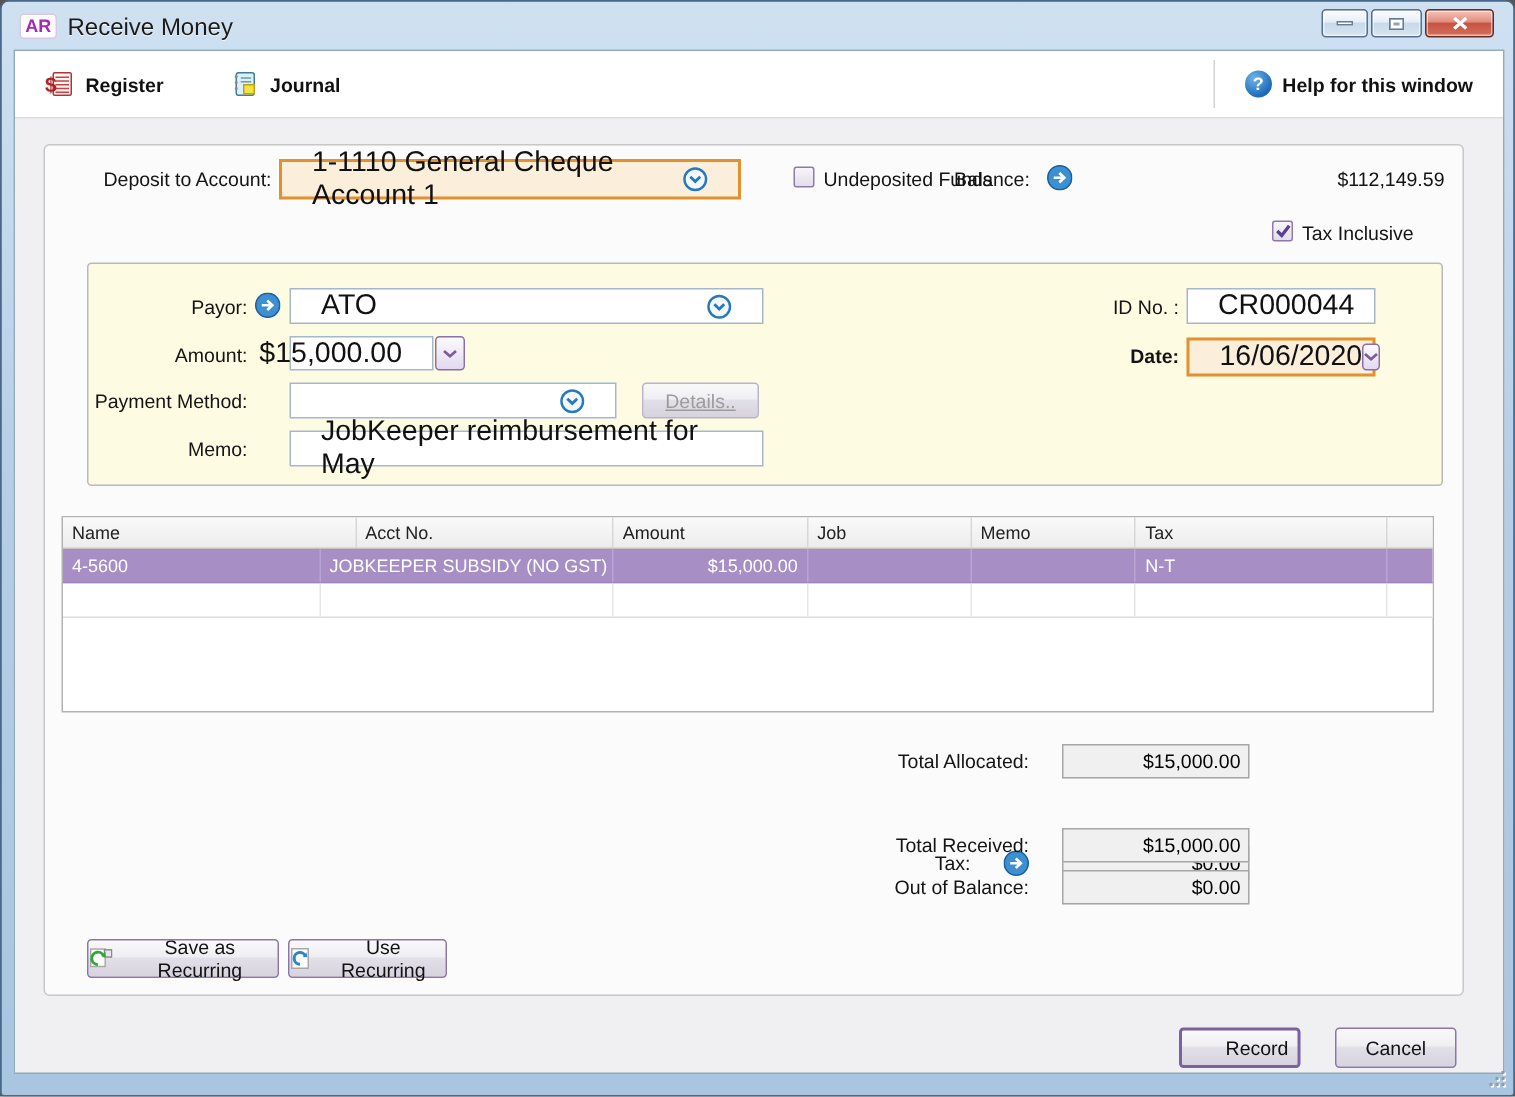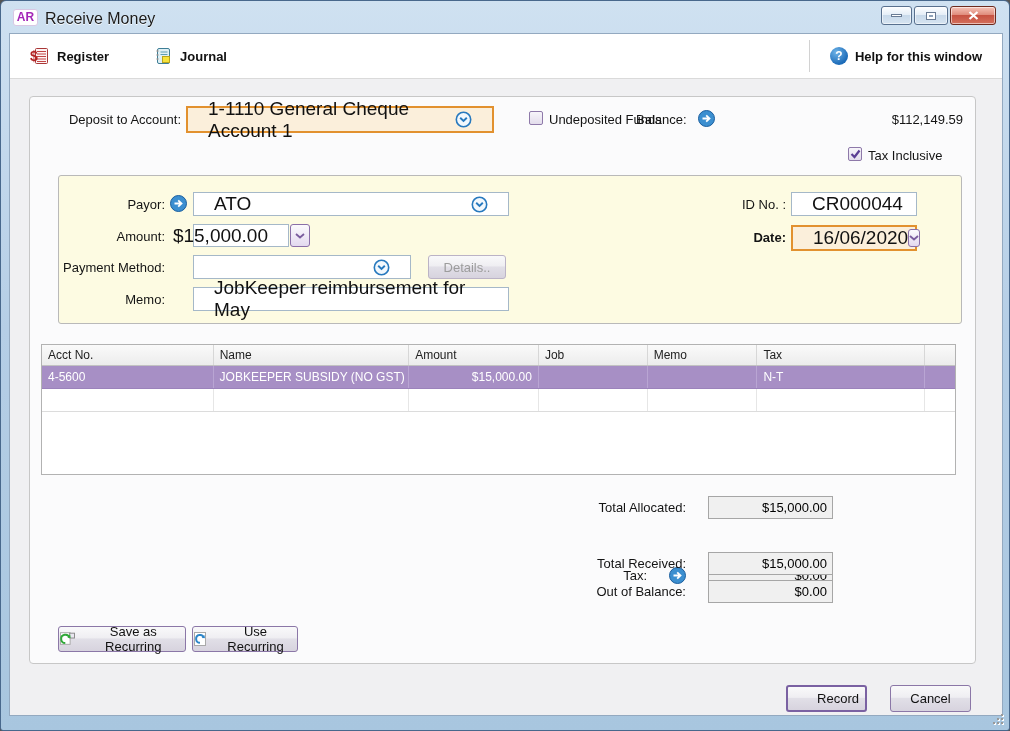--- a/index.html
+++ b/index.html
@@ -207,21 +207,21 @@
   <div class="lbl r" style="left:45px; top:259px; width:119px;">Payment Method:</div>
   <div class="field" style="left:192px; top:254px; width:218px;">
     <span></span>
     <span class="combo-chevron">
       <svg width="17" height="17" viewBox="0 0 17 17">
           <circle cx="8.5" cy="8.5" r="7.2" fill="#F2F8FD" stroke="#2779BE" stroke-width="1.6"></circle>
           <path d="M5.2 6.8 L8.5 10 L11.8 6.8" fill="none" stroke="#2779BE" stroke-width="1.9"></path>
         </svg>
     </span>
   </div>
-  <button class="w7btn" id="btn-details" style="left:427px; top:254px; width:78px; height:24px;">
+  <button class="w7btn" id="btn-details" style="left:427px; top:254px; width:78px; height:24px;text-decoration:underline;">
       <span>Details..</span>
     </button>
 
   <div class="lbl r" style="left:45px; top:291px; width:119px;">Memo:</div>
   <div class="field" style="left:192px; top:286px; width:316px;">
     <span>JobKeeper reimbursement for May</span>
   </div>
 
   <div class="lbl r" style="left:690px; top:196px; width:95px;">ID No. :</div>
   <div class="field" style="left:790px; top:191px; width:126px;">
@@ -232,22 +232,22 @@
     <span>16/06/2020</span>
     <span class="pbtn" style="margin-left:auto; width:20px; height:18px;">
       <svg width="10" height="6" viewBox="0 0 10 6">
           <path d="M1 1l4 3.5L9 1" stroke="#7A5C9E" stroke-width="1.8" fill="none"></path>
         </svg>
     </span>
   </div>
 
   <div id="grid">
     <div class="trow th">
+      <div class="cell c1">Name</div>
       <div class="cell c0">Acct No.</div>
-      <div class="cell c1">Name</div>
       <div class="cell c2">Amount</div>
       <div class="cell c3">Job</div>
       <div class="cell c4">Memo</div>
       <div class="cell c5">Tax</div>
       <div class="cell c6"></div>
     </div>
     <div class="trow sel">
       <div class="cell c0">4-5600</div>
       <div class="cell c1">JOBKEEPER SUBSIDY (NO GST)</div>
       <div class="cell c2 num">$15,000.00</div>

